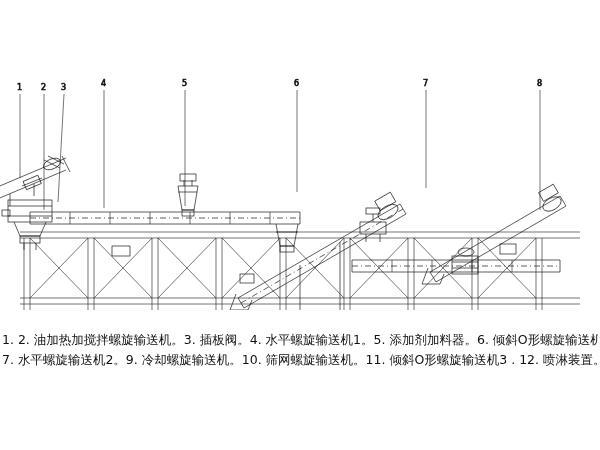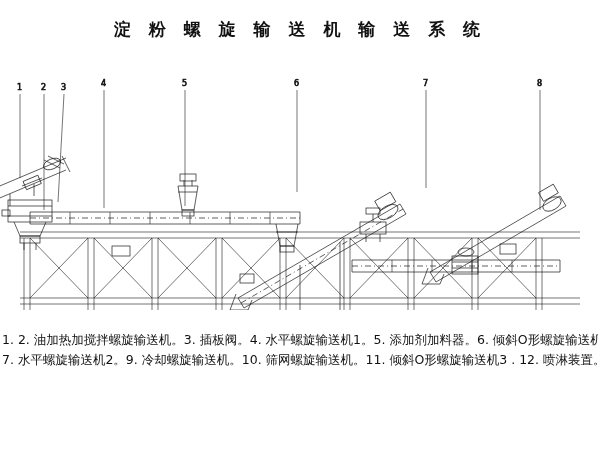--- a/index.html
+++ b/index.html
@@ -60,21 +60,20 @@
     font-size: 8px;
     fill: #000000;
     font-family: "DejaVu Sans", "Liberation Sans", sans-serif;
   }
 </style>
 </head>
 <body>
 
 <div id="page">
 
-  <div id="title">淀 粉 螺 旋 输 送 机 输 送 系 统</div>
 
   <div id="drawing">
     <svg width="600" height="250" viewBox="0 0 600 250" xmlns="http://www.w3.org/2000/svg">
       <g stroke="#1a1a1a" fill="none" stroke-width="0.7" shape-rendering="geometricPrecision">
 
         <g stroke-width="0.6">
           <line x1="20" y1="34" x2="20" y2="118"></line>
           <line x1="44" y1="34" x2="44" y2="150"></line>
           <line x1="64" y1="34" x2="58" y2="142"></line>
           <line x1="104" y1="30" x2="104" y2="148"></line>

